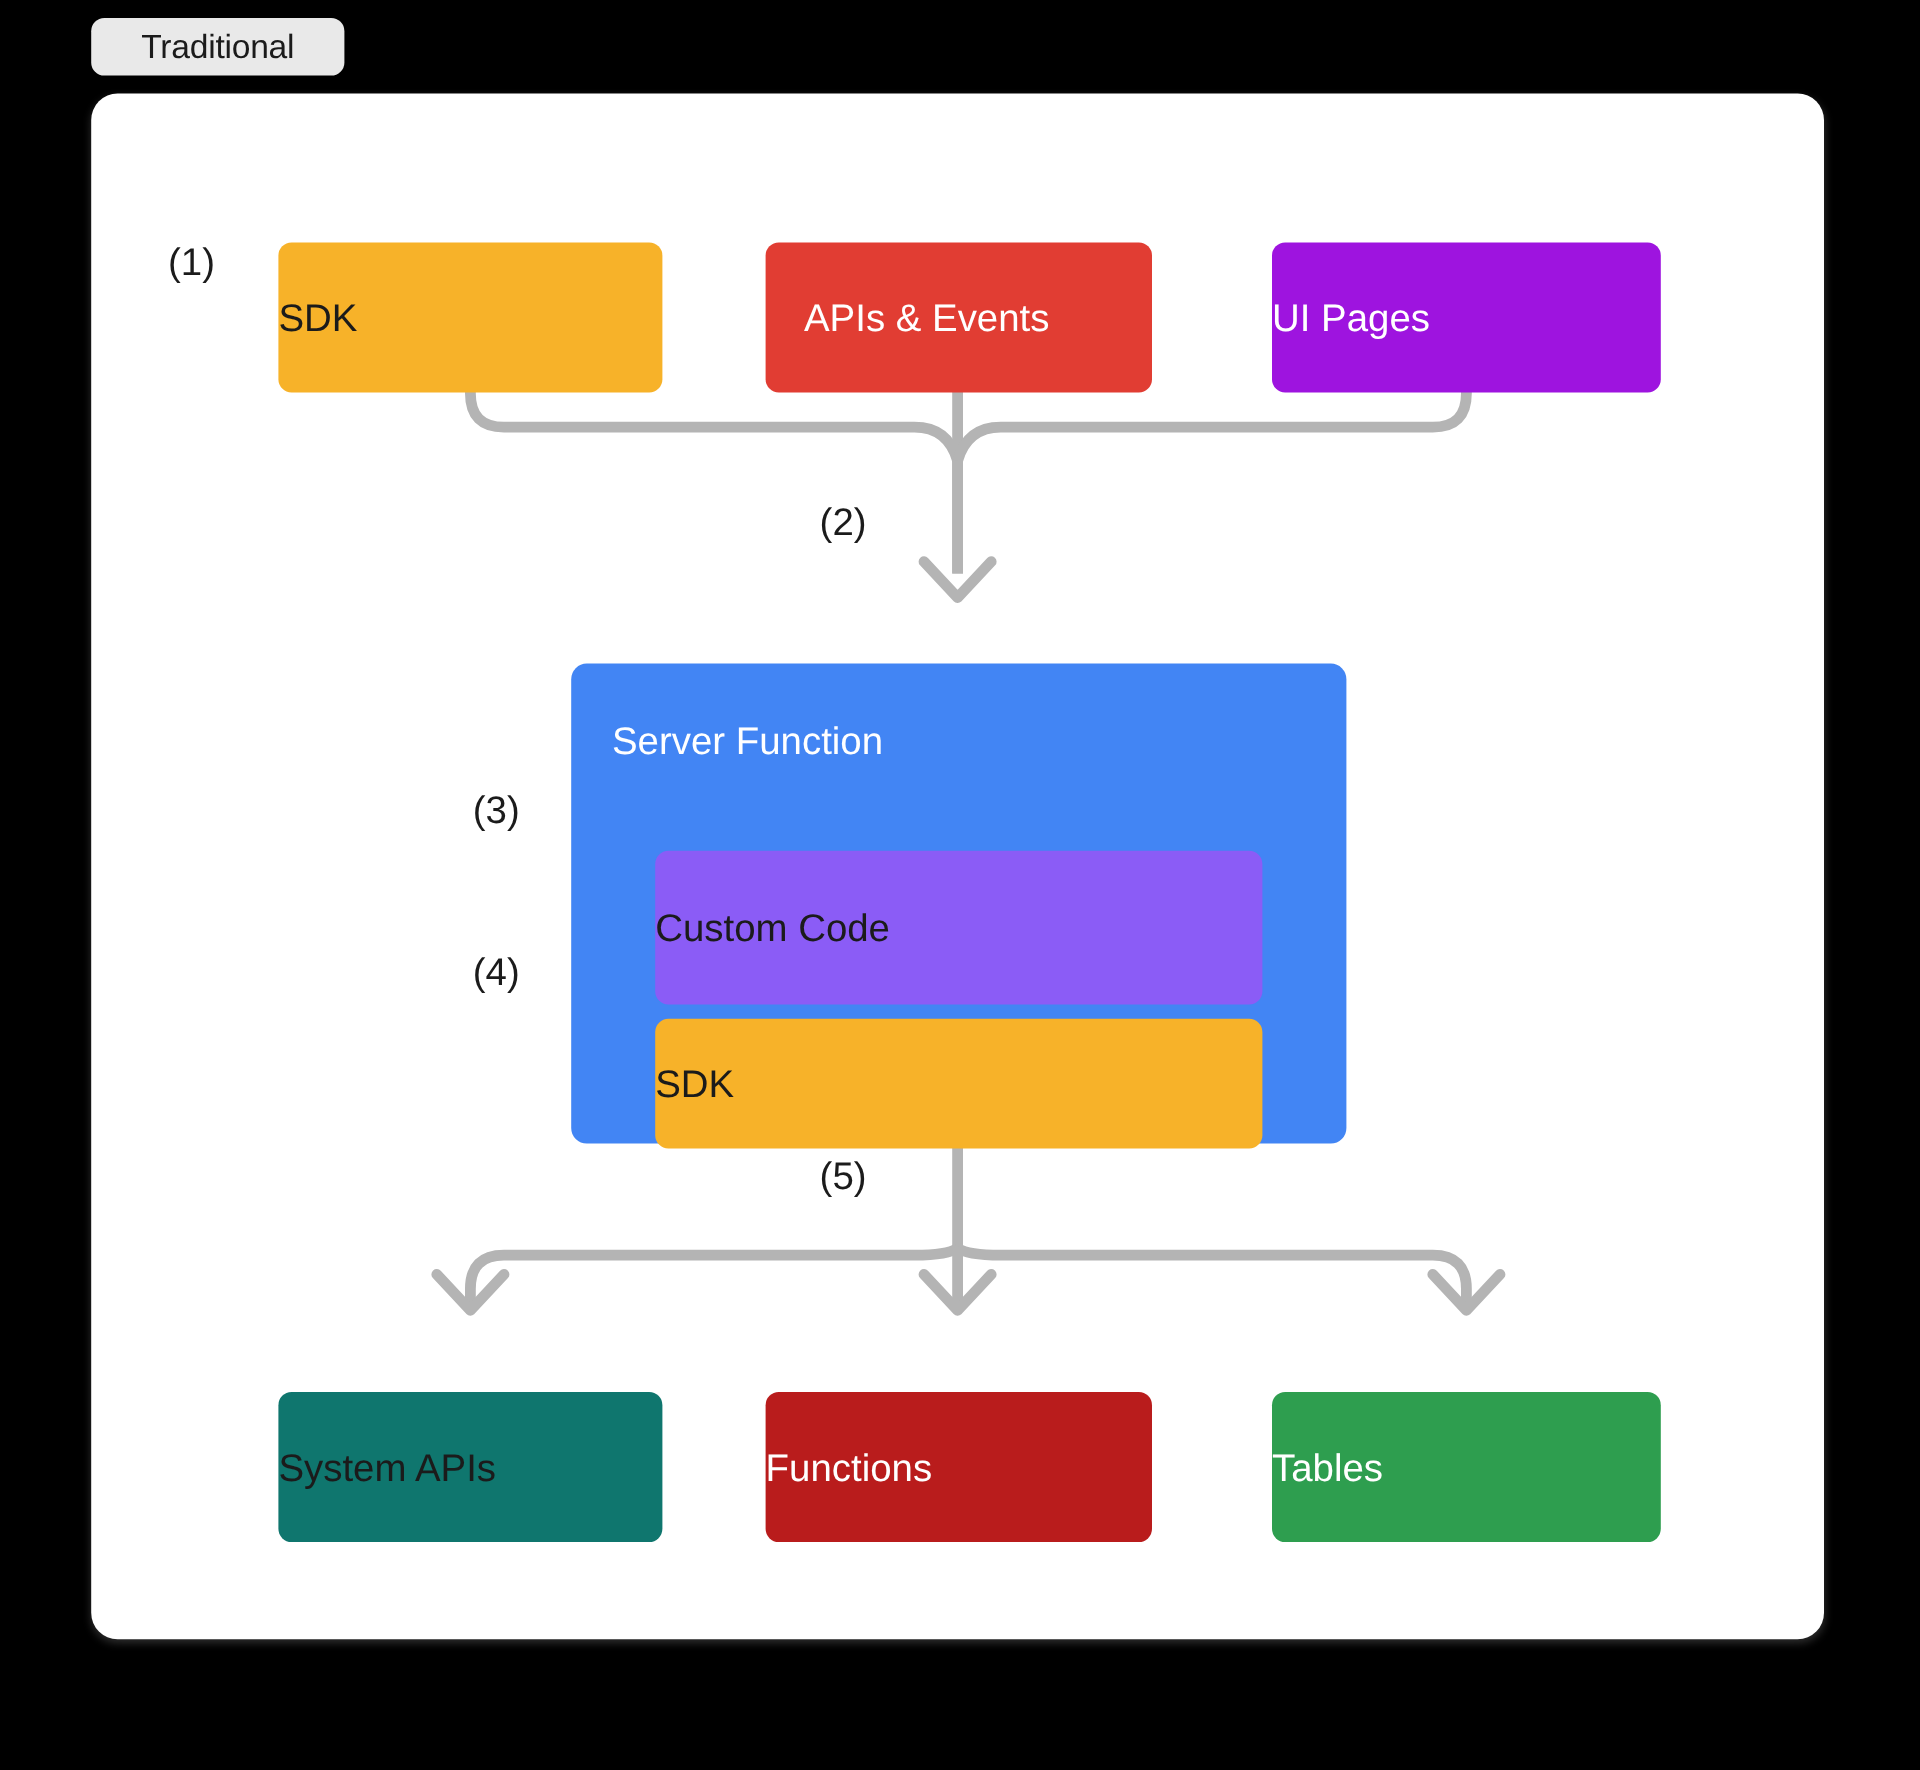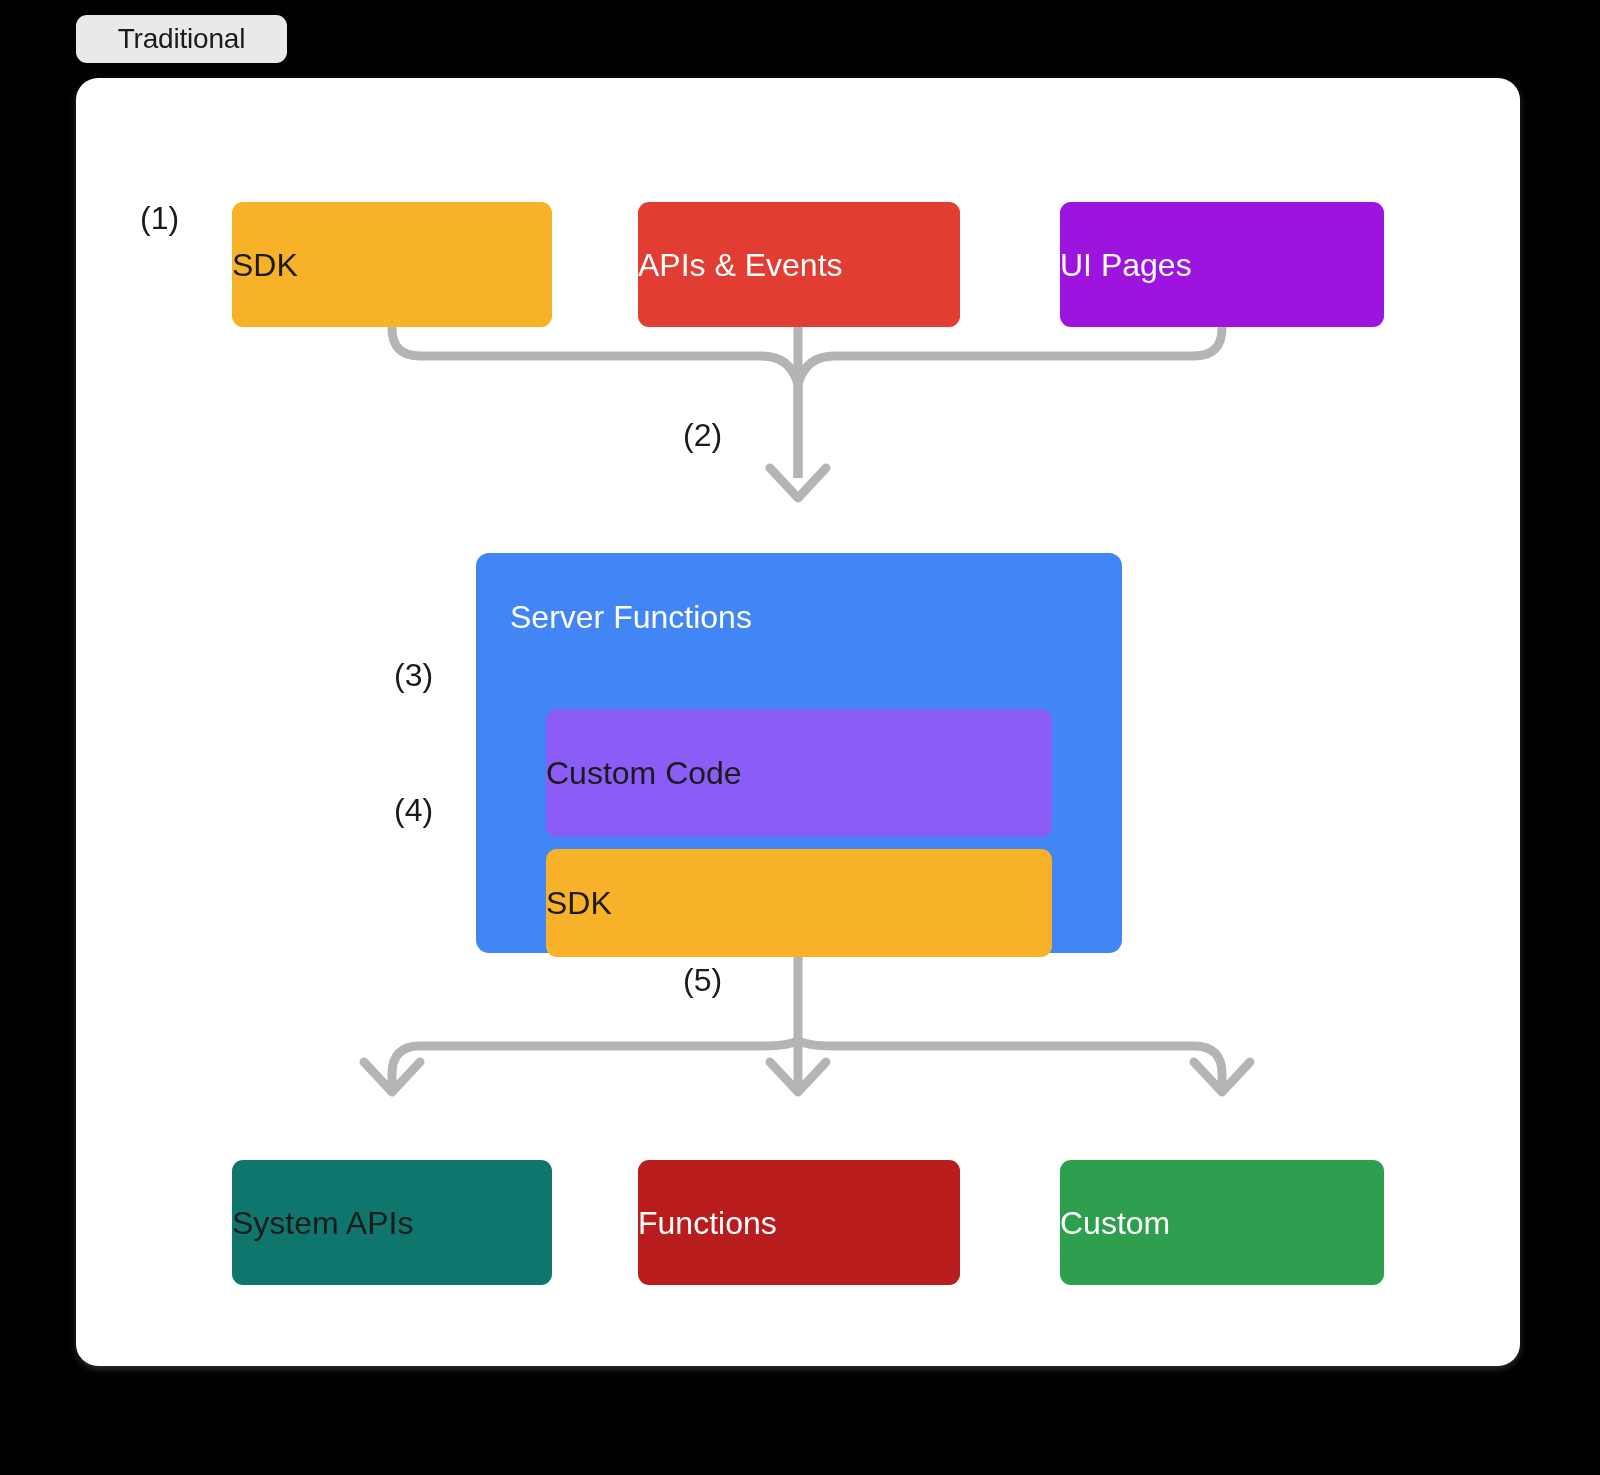--- a/index.html
+++ b/index.html
@@ -137,45 +137,45 @@
   <div class="step" style="left:140px; top:202px;">(1)</div>
   <div class="step" style="left:683px; top:419px;">(2)</div>
   <div class="step" style="left:394px; top:659px;">(3)</div>
   <div class="step" style="left:394px; top:794px;">(4)</div>
   <div class="step" style="left:683px; top:964px;">(5)</div>
 
   <div class="node" style="left:232px; top:155px; width:320px; height:125px; background:#F7B229; color:#1B1B1B;">
     <span>SDK</span>
   </div>
 
-  <div class="node" style="left:638px; top:155px; width:322px; height:125px; background:#E13D33; color:#FFFFFF;">
+  <div class="node" style="left:638px; top:155px; width:322px; height:125px; background:#E13D33; color:#FFFFFF;padding-left:32px;">
     <span>APIs &amp; Events</span>
   </div>
 
   <div class="node" style="left:1060px; top:155px; width:324px; height:125px; background:#9E14DF; color:#FFFFFF;">
     <span>UI Pages</span>
   </div>
 
   <div class="node" style="left:476px; top:506px; width:646px; height:400px; background:#4285F4; border-radius:13px; display:block;">
-    <div class="sf-title">Server Functions</div>
+    <div class="sf-title">Server Function</div>
 
     <div class="node" style="left:70px; top:109px; width:506px; height:128px; background:#8b5cf6; color:#1B1B1B;">
       <span>Custom Code</span>
     </div>
 
     <div class="node" style="left:70px; top:249px; width:506px; height:108px; background:#F7B229; color:#1B1B1B;">
       <span>SDK</span>
     </div>
   </div>
 
   <div class="node" style="left:232px; top:1113px; width:320px; height:125px; background:#0f766e; color:#1B1B1B;">
     <span>System APIs</span>
   </div>
 
   <div class="node" style="left:638px; top:1113px; width:322px; height:125px; background:#b91c1c; color:#FFFFFF;">
     <span>Functions</span>
   </div>
 
   <div class="node" style="left:1060px; top:1113px; width:324px; height:125px; background:#2E9E4F; color:#FFFFFF;">
-    <span>Custom</span>
+    <span>Tables</span>
   </div>
 
 </div>
 
 </body></html>

